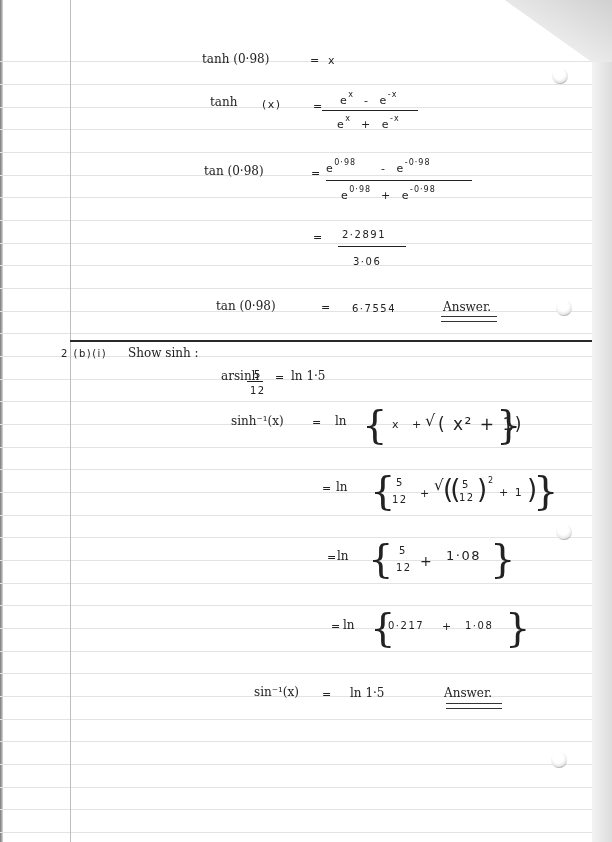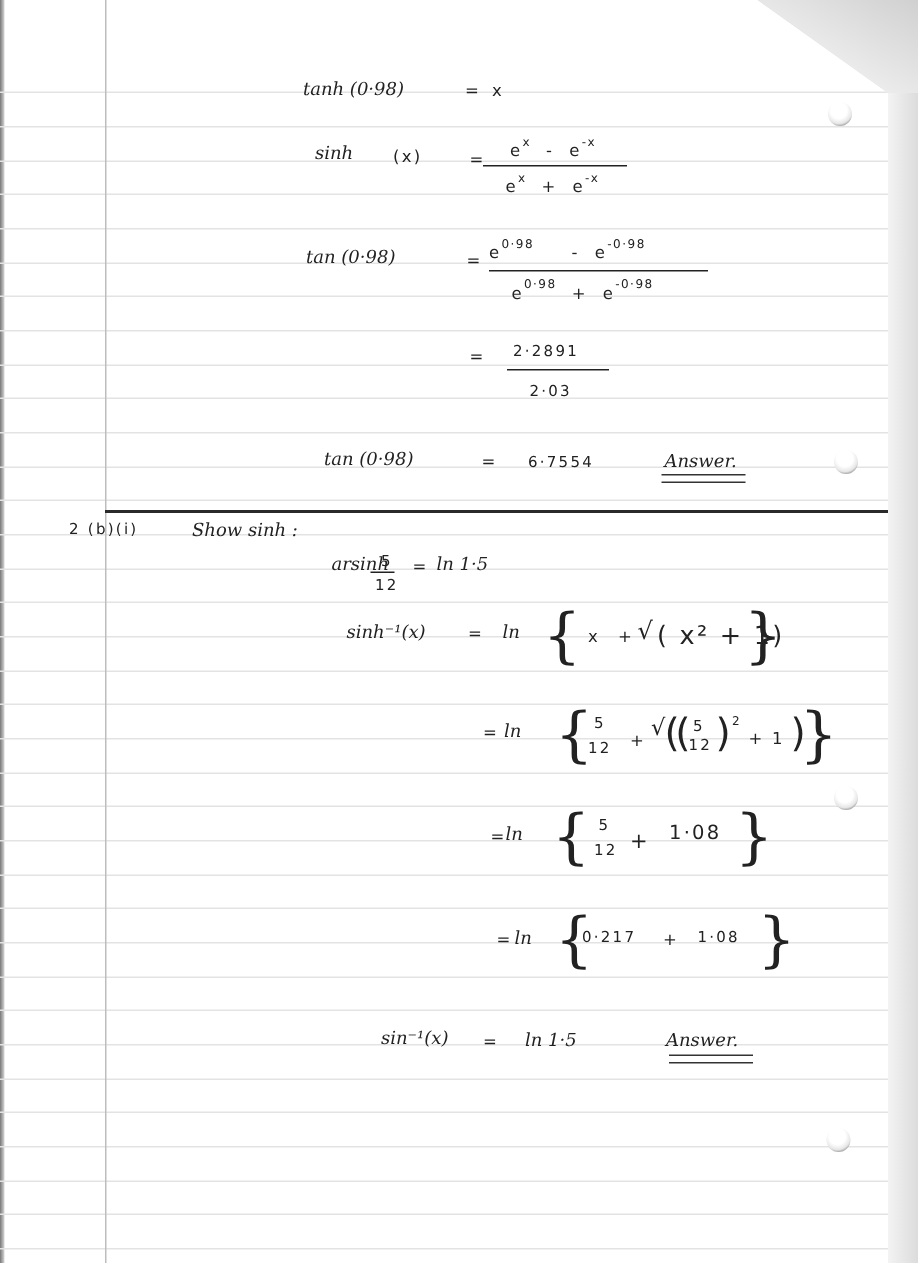--- a/index.html
+++ b/index.html
@@ -36,21 +36,21 @@
     position: absolute; left: 70px; top: 340px; width: 522px; height: 2px; background: #2a2a2a;
   }
   .hole {
     position: absolute; width: 16px; height: 16px; border-radius: 50%;
     background: radial-gradient(circle at 45% 35%, #ffffff 40%, #e6e6e6 65%, #7a7a7a 85%, #222 100%);
   }
   .hw {
     position: absolute; color: #222; white-space: nowrap;
     font-family: "DejaVu Sans", sans-serif; font-size: 11px; letter-spacing: 1.5px;
   }
-  .script { font-family: "DejaVu Serif", serif; font-style: italic; font-size: 12px; letter-spacing: 0; }
+  .script { font-family: "DejaVu Serif", serif; font-size: 12px; letter-spacing: 0; }
   .sup { font-size: 8px; position: relative; top: -7px; letter-spacing: 1px; }
   .small { font-size: 10px; }
   .frac-bar { position: absolute; height: 1px; background: #222; }
   .brace { position: absolute; font-family: "DejaVu Serif", serif; color: #222; font-weight: 300; }
   .underline2 {
     position: absolute; height: 4px; border-top: 1px solid #333; border-bottom: 1px solid #333;
   }
 </style>
 </head>
 <body>
@@ -102,21 +102,21 @@
   <div class="hole" style="left:556px;top:300px"></div>
   <div class="hole" style="left:556px;top:524px"></div>
   <div class="hole" style="left:551px;top:752px"></div>
 
   <div>
 
     <span class="hw script" style="left:202px;top:52px">tanh (0·98)</span>
     <span class="hw" style="left:310px;top:54px">=</span>
     <span class="hw" style="left:328px;top:54px">x</span>
 
-    <span class="hw script" style="left:210px;top:95px">sinh</span>
+    <span class="hw script" style="left:210px;top:95px">tanh</span>
     <span class="hw" style="left:262px;top:98px">(x)</span>
     <span class="hw" style="left:313px;top:100px">=</span>
     <span class="hw" style="left:340px;top:94px">
       <span>e</span><span class="sup">x</span>
       &nbsp;<span>-</span>&nbsp;
       <span>e</span><span class="sup">-x</span>
     </span>
     <div class="frac-bar" style="left:322px;top:110px;width:96px"></div>
     <span class="hw" style="left:337px;top:118px">
       <span>e</span><span class="sup">x</span>
@@ -134,31 +134,31 @@
     <div class="frac-bar" style="left:326px;top:180px;width:146px"></div>
     <span class="hw" style="left:341px;top:189px">
       <span>e</span><span class="sup">0·98</span>
       &nbsp;<span>+</span>&nbsp;
       <span>e</span><span class="sup">-0·98</span>
     </span>
 
     <span class="hw" style="left:313px;top:231px">=</span>
     <span class="hw small" style="left:342px;top:229px">2·2891</span>
     <div class="frac-bar" style="left:338px;top:246px;width:68px"></div>
-    <span class="hw small" style="left:353px;top:256px">2·03</span>
+    <span class="hw small" style="left:353px;top:256px">3·06</span>
 
     <span class="hw script" style="left:216px;top:299px">tan (0·98)</span>
     <span class="hw" style="left:321px;top:301px">=</span>
     <span class="hw small" style="left:352px;top:303px">6·7554</span>
     <span class="hw script" style="left:443px;top:300px">Answer.</span>
     <div class="underline2" style="left:441px;top:316px;width:56px"></div>
   </div>
 
   <div>
-    <span class="hw small" style="left:46px;top:348px">2 (b)(i)</span>
+    <span class="hw small" style="left:61px;top:348px">2 (b)(i)</span>
     <span class="hw script" style="left:128px;top:346px">Show sinh :</span>
 
     <span class="hw script" style="left:221px;top:369px">arsinh</span>
     <span class="hw small" style="left:254px;top:369px">5</span>
     <div class="frac-bar" style="left:247px;top:381px;width:16px"></div>
     <span class="hw small" style="left:250px;top:385px">12</span>
     <span class="hw" style="left:275px;top:371px">=</span>
     <span class="hw script" style="left:291px;top:369px">ln 1·5</span>
 
     <span class="hw script" style="left:231px;top:414px">sinh⁻¹(x)</span>

